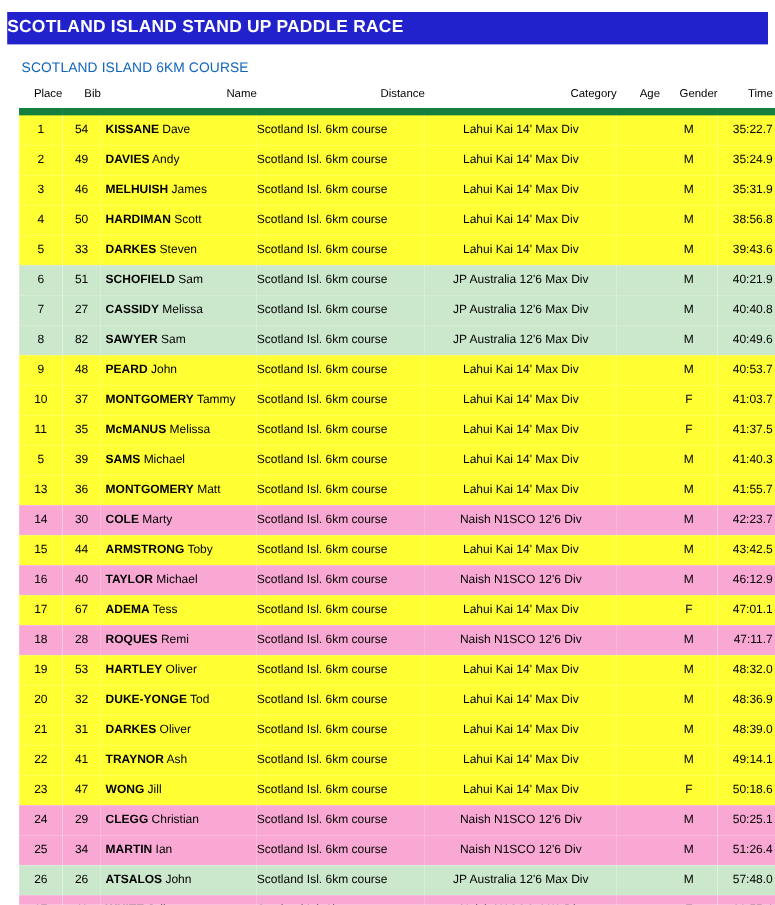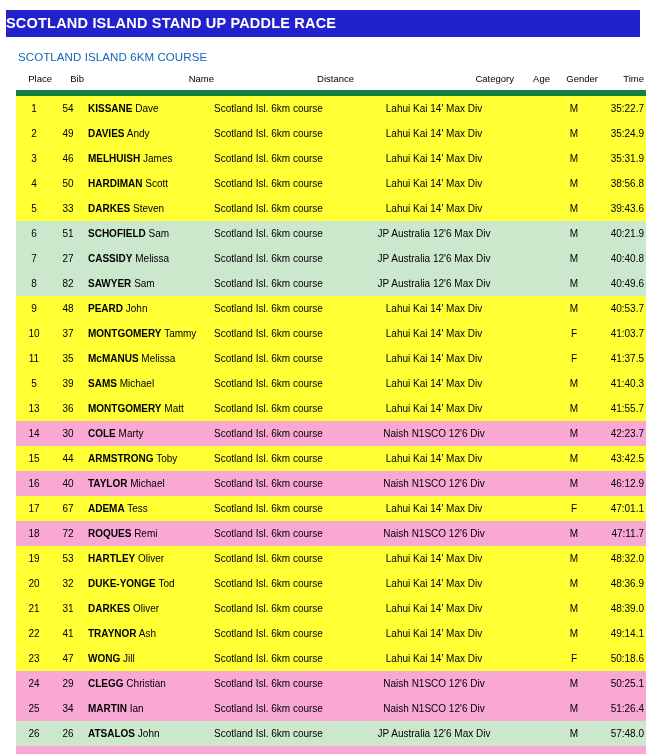--- a/index.html
+++ b/index.html
@@ -274,21 +274,21 @@
           <td class="col-bib">67</td>
           <td class="col-name"><span class="surname">ADEMA</span> <span class="given">Tess</span></td>
           <td class="col-dist">Scotland Isl. 6km course</td>
           <td class="col-cat">Lahui Kai 14' Max Div</td>
           <td class="col-age"></td>
           <td class="col-gender">F</td>
           <td class="col-time">47:01.1</td>
         </tr>
         <tr class="row-pink">
           <td class="col-place">18</td>
-          <td class="col-bib">72</td>
+          <td class="col-bib">28</td>
           <td class="col-name"><span class="surname">ROQUES</span> <span class="given">Remi</span></td>
           <td class="col-dist">Scotland Isl. 6km course</td>
           <td class="col-cat">Naish N1SCO 12'6 Div</td>
           <td class="col-age"></td>
           <td class="col-gender">M</td>
           <td class="col-time">47:11.7</td>
         </tr>
         <tr class="row-yellow">
           <td class="col-place">19</td>
           <td class="col-bib">53</td>

